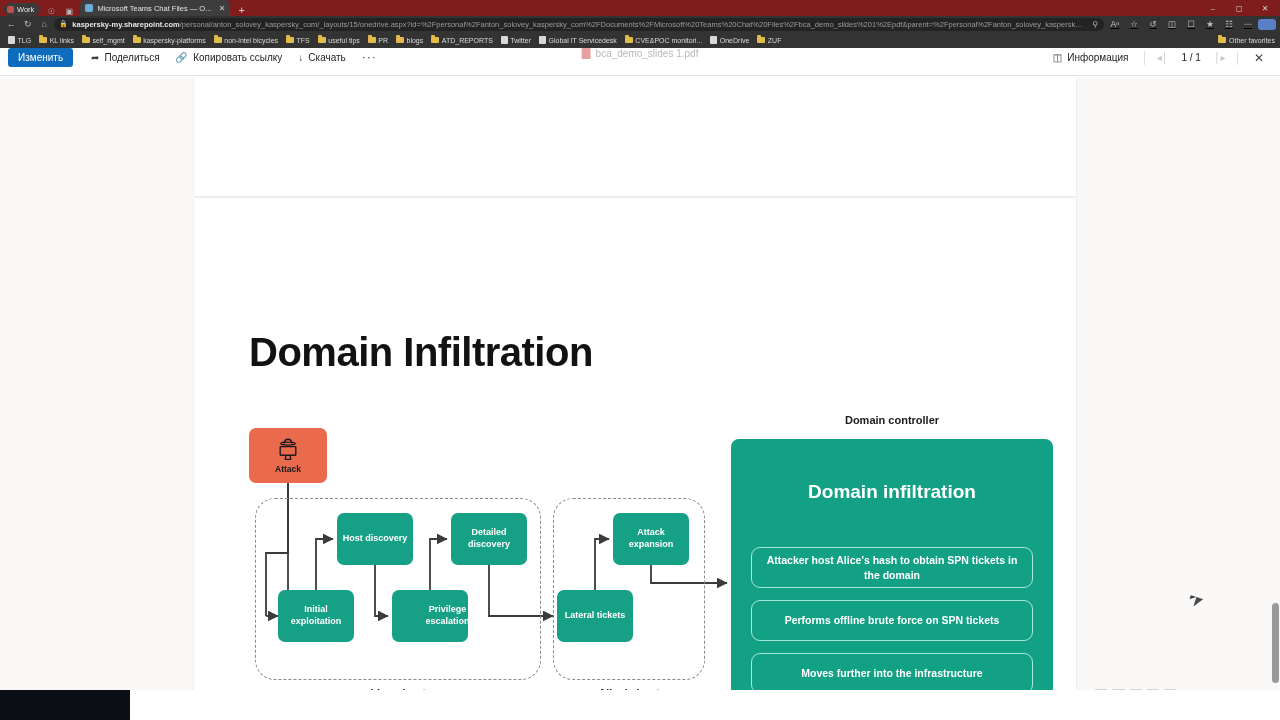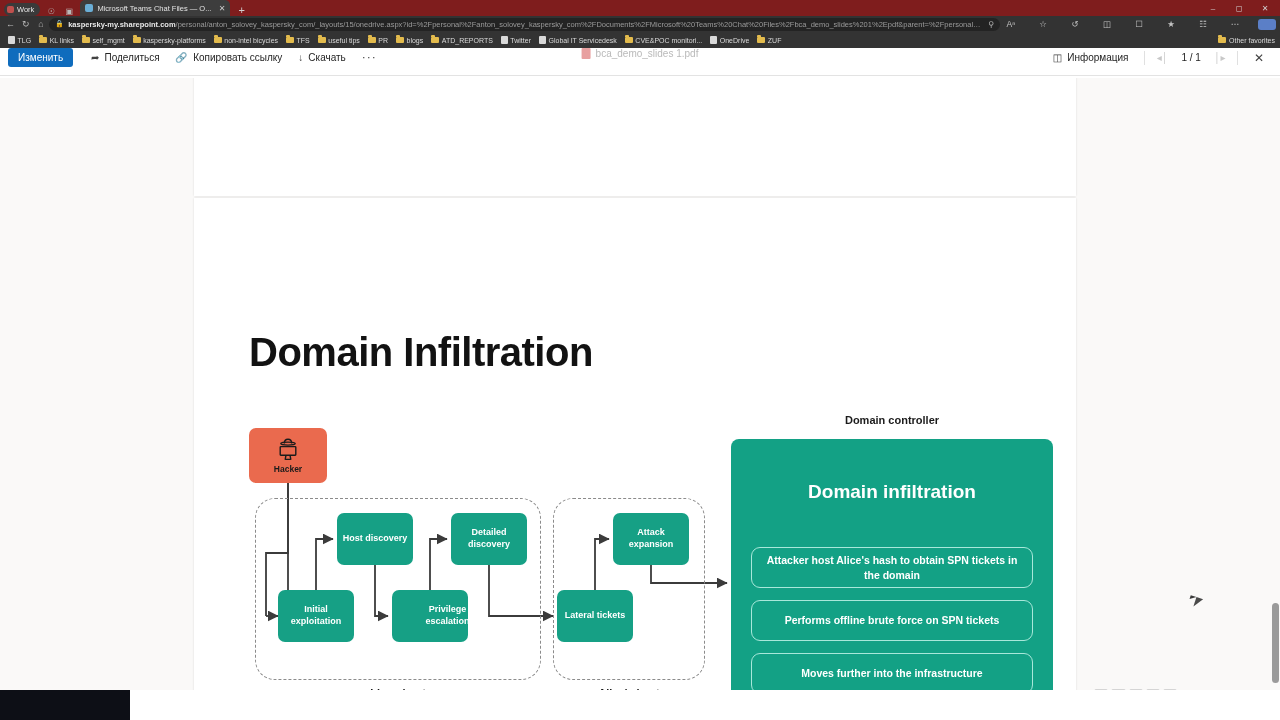--- a/index.html
+++ b/index.html
@@ -45,21 +45,21 @@
     flex: 1 1 auto; height: 13px; background: #232323; border-radius: 7px;
     display: flex; align-items: center; gap: 4px; padding: 0 6px; overflow: hidden;
   }
   .lock-ic { color: #b5b5b5; font-size: 7px; }
   .url {
     font-size: 7.5px; color: #9a9a9a; white-space: nowrap; overflow: hidden;
     text-overflow: ellipsis; flex: 1 1 auto;
   }
   .url b { color: #e8e8e8; font-weight: 700; }
   .omni-ic { color: #b0b0b0; font-size: 8px; padding-left: 3px; }
-  .nav-right { display: flex; align-items: center; gap: 14px; }
+  .nav-right { display: flex; align-items: center; gap: 1px; text-decoration: underline; }
   .nav-right span { width: 18px; text-align: center; color: #c4c4c4; font-size: 8.5px; }
   .profile-av { width: 11px; height: 11px; border-radius: 3px; background: #5b7fc7; }
 
   .bookmarks { height: 16px; background: #333333; display: flex; align-items: center; gap: 2px; padding: 0 5px; position: relative; }
   .bm { display: flex; align-items: center; gap: 2.5px; padding: 0 3px; white-space: nowrap; }
   .bm-folder { width: 8px; height: 6.5px; background: #e3bb4d; border-radius: 1px 1px 1px 1px; position: relative; }
   .bm-folder::before { content:""; position:absolute; top:-1.5px; left:0; width:4px; height:2px; background:#e3bb4d; border-radius:1px 1px 0 0; }
   .bm-page { width: 7px; height: 8px; background: #d9d9d9; border-radius: 1px; }
   .bm-label { font-size: 7px; color: #dadada; }
   .bm-right { position: absolute; right: 5px; display: flex; align-items: center; gap: 3px; }
@@ -377,21 +377,21 @@
 
       <div class="hacker">
         <svg width="26" height="26" viewBox="0 0 26 26">
           <g fill="none" stroke="#1b1b1b" stroke-width="1.4" stroke-linejoin="round">
             <ellipse cx="13" cy="6.6" rx="7.2" ry="1.5"></ellipse>
             <path d="M9.3,6.6 C9.3,3.6 10.6,2.2 13,2.2 C15.4,2.2 16.7,3.6 16.7,6.6"></path>
             <rect x="5.2" y="9.6" width="15.6" height="8.6" rx="0.6"></rect>
             <path d="M11,18.2 L10.2,22.4 M15,18.2 L15.8,22.4 M9.6,22.4 L16.4,22.4"></path>
           </g>
         </svg>
-        <span class="hacker-label">Hacker</span>
+        <span class="hacker-label">Attack</span>
       </div>
 
       <div class="grp grp-linux">
         <div class="grp-label">Linux host</div>
       </div>
       <div class="grp grp-alice">
         <div class="grp-label">Alice's host</div>
       </div>
 
       <div class="gbox b-host">Host discovery</div>

